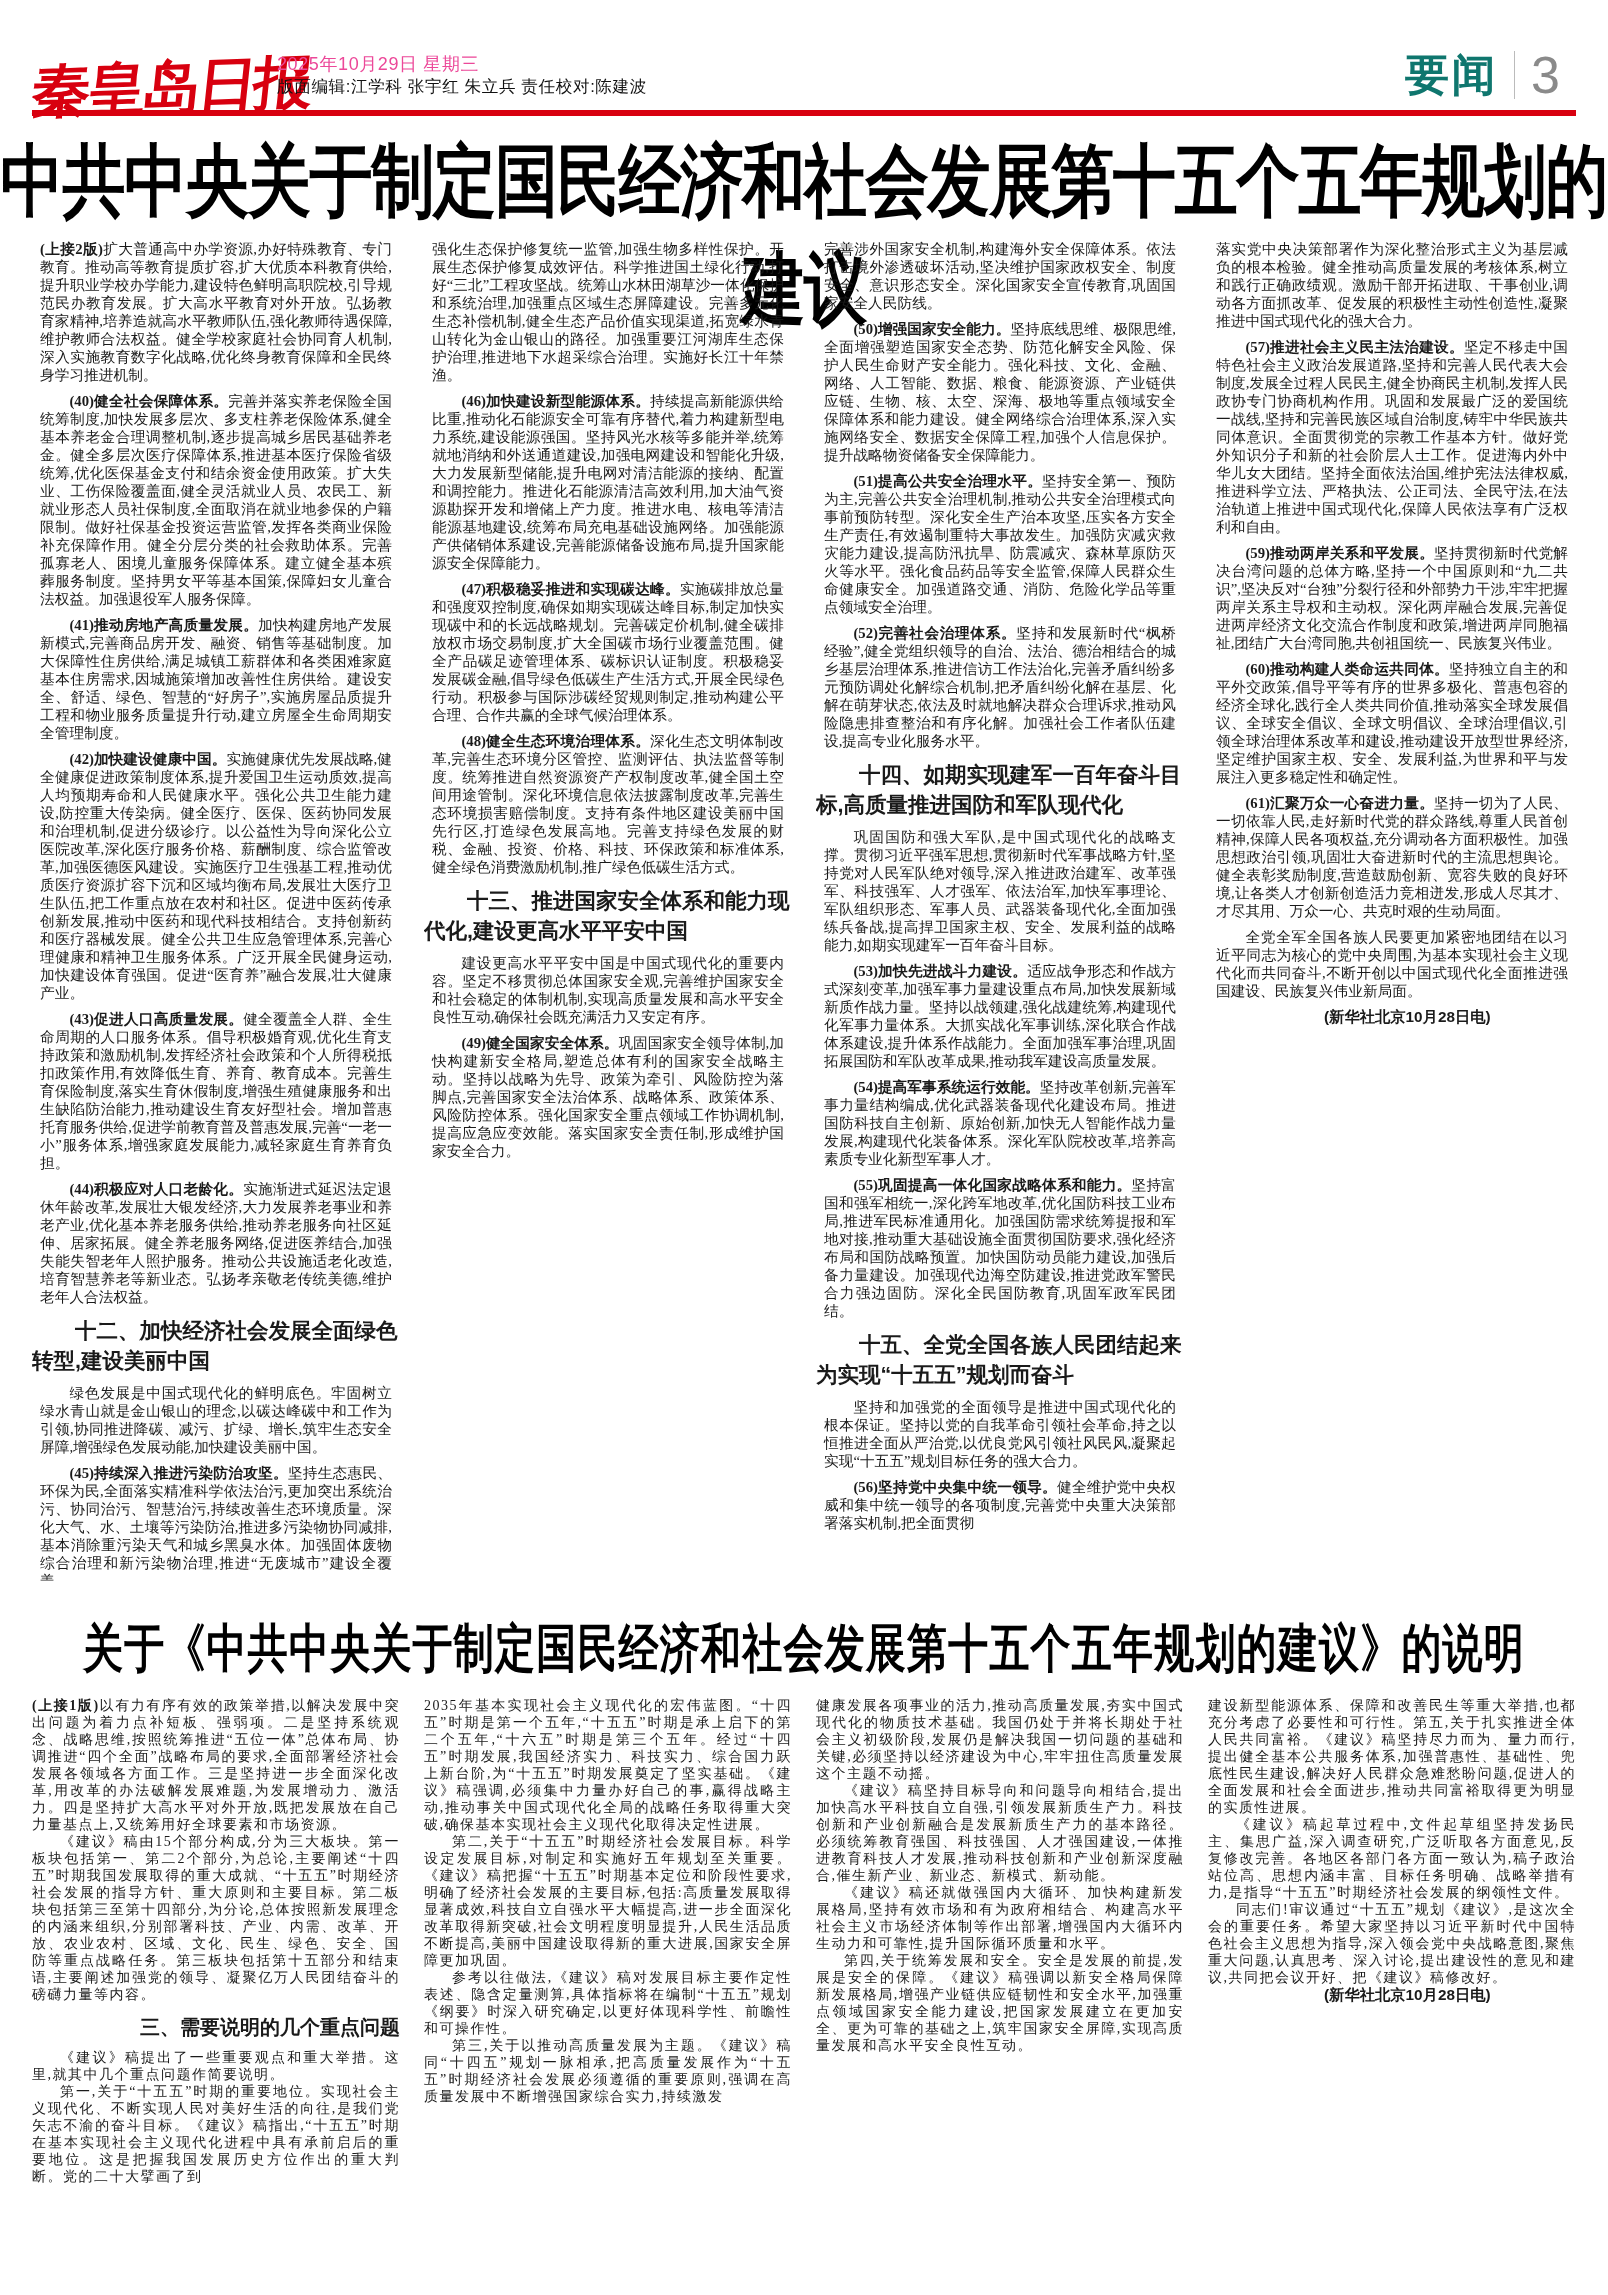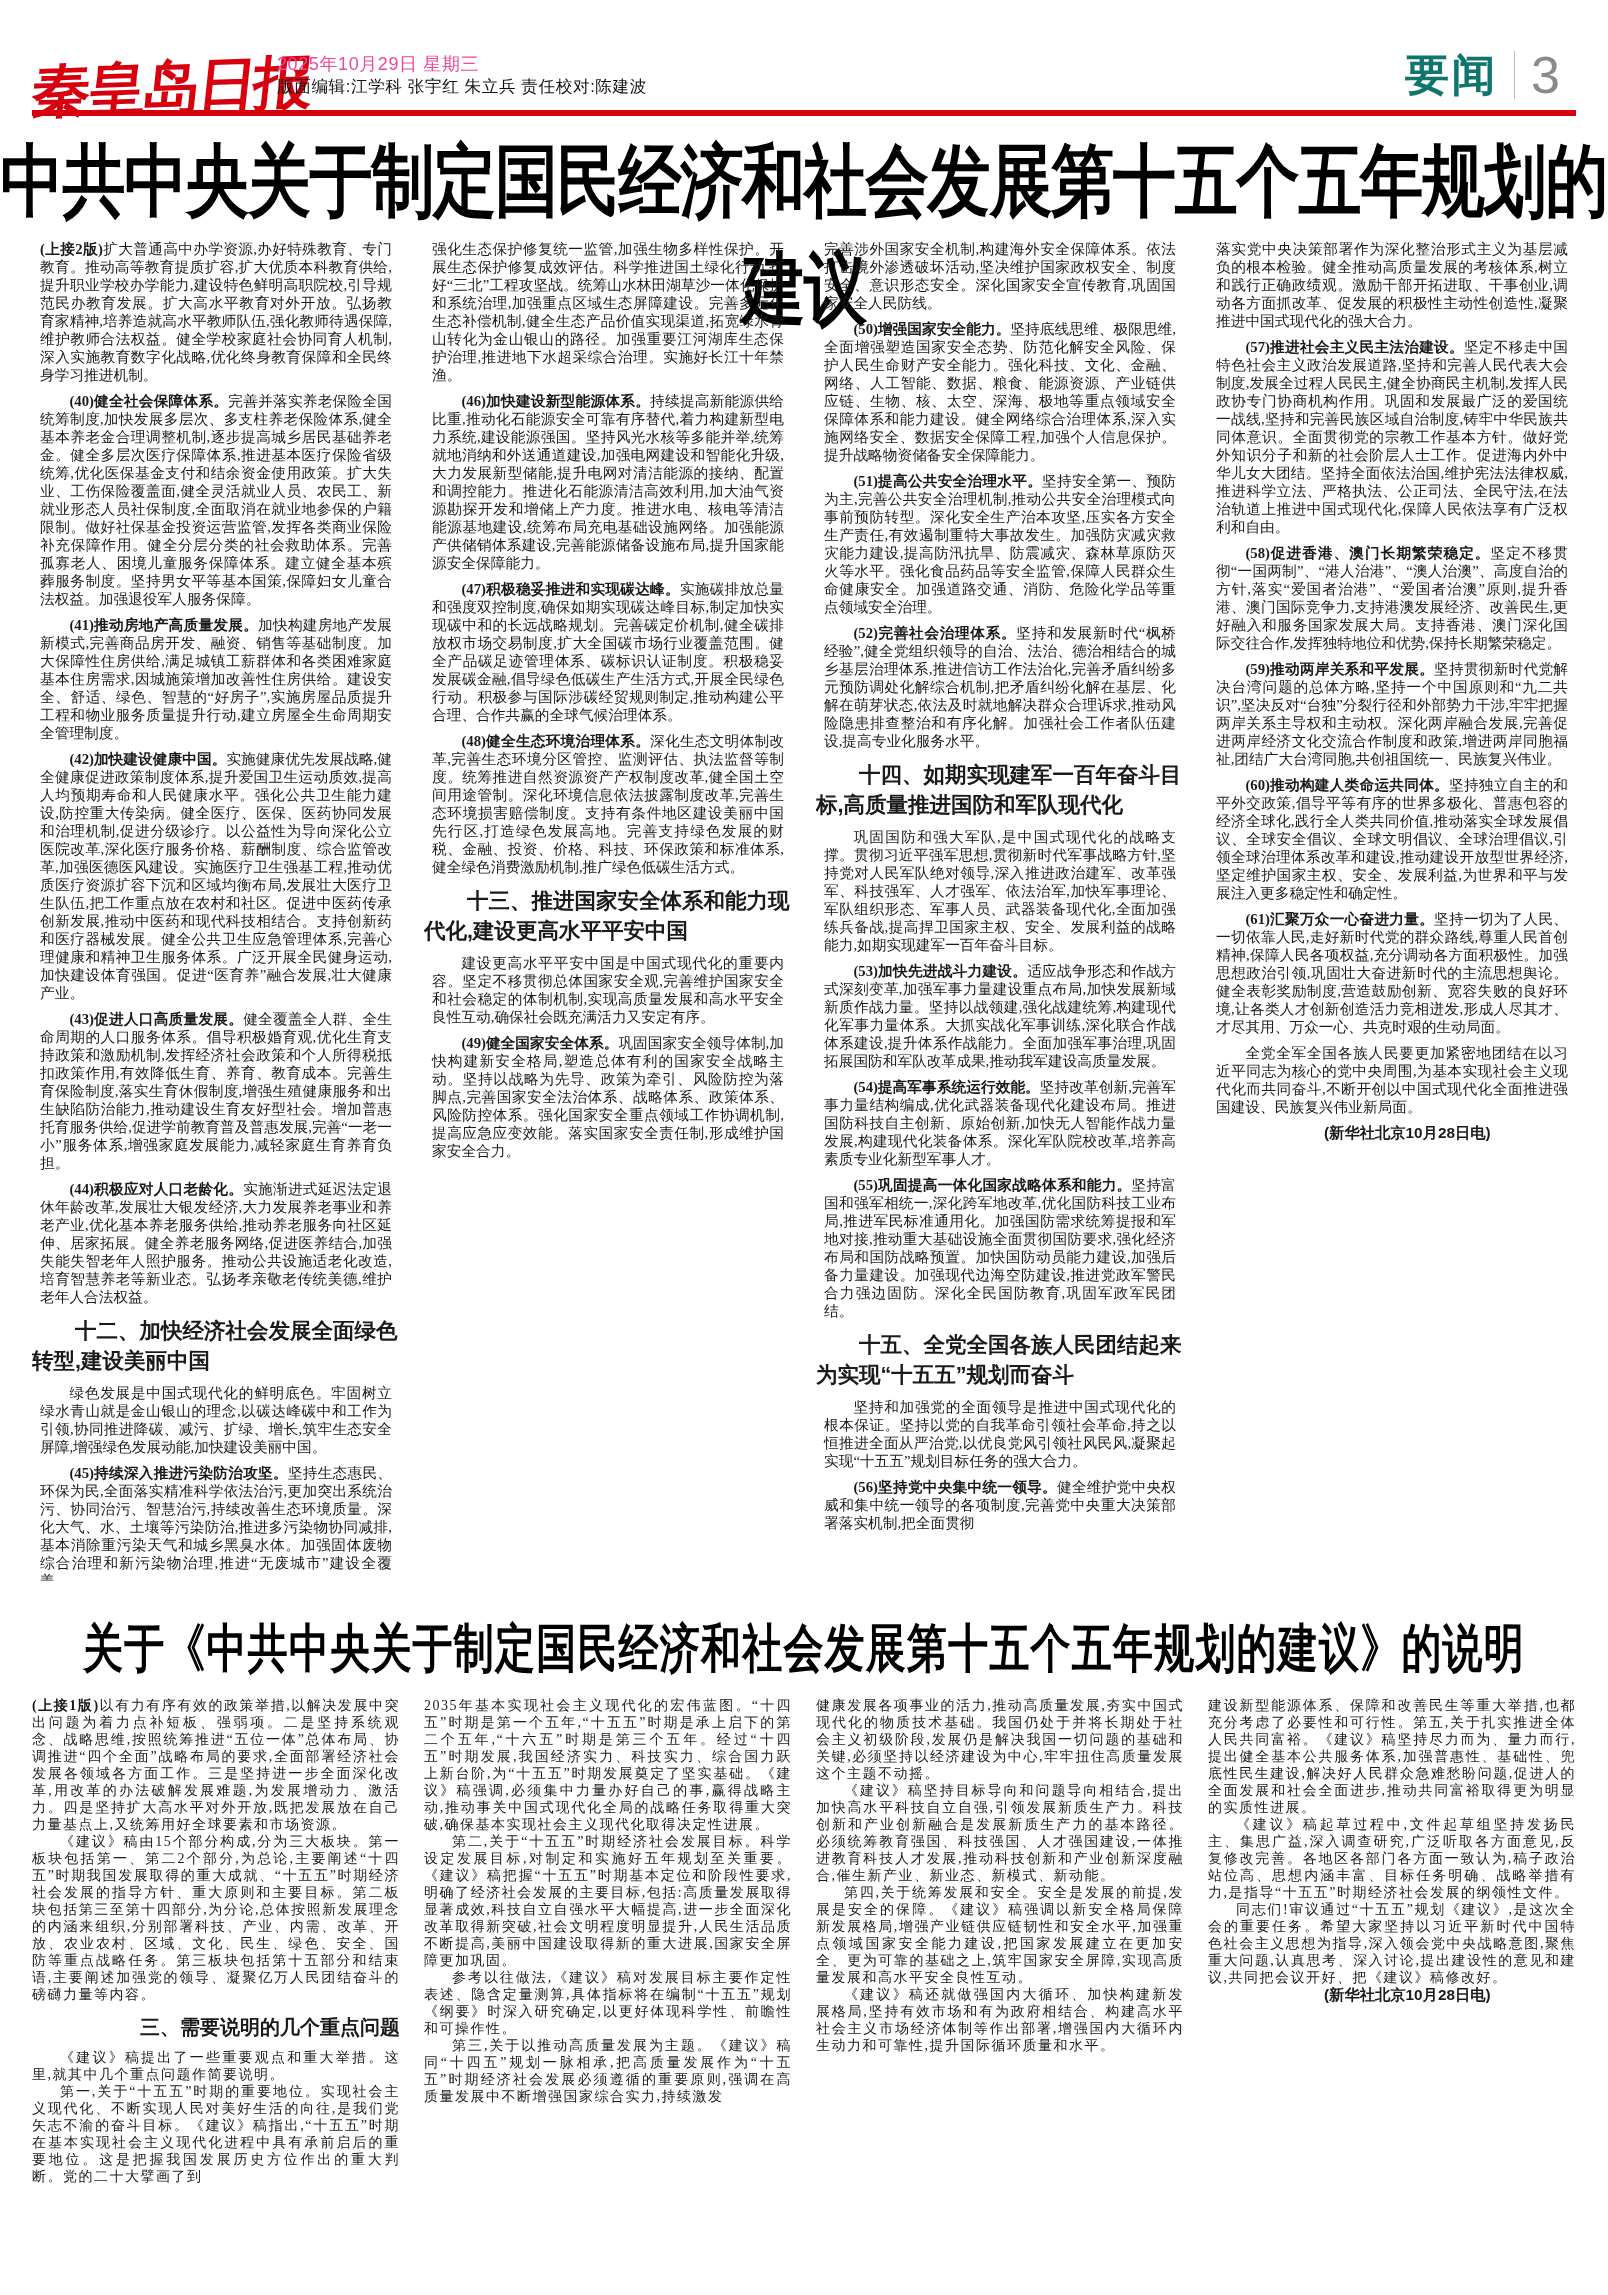--- a/index.html
+++ b/index.html
@@ -101,21 +101,20 @@
         <p><span class="lead">(53)加快先进战斗力建设。</span>适应战争形态和作战方式深刻变革,加强军事力量建设重点布局,加快发展新域新质作战力量。坚持以战领建,强化战建统筹,构建现代化军事力量体系。大抓实战化军事训练,深化联合作战体系建设,提升体系作战能力。全面加强军事治理,巩固拓展国防和军队改革成果,推动我军建设高质量发展。</p>
         <p><span class="lead">(54)提高军事系统运行效能。</span>坚持改革创新,完善军事力量结构编成,优化武器装备现代化建设布局。推进国防科技自主创新、原始创新,加快无人智能作战力量发展,构建现代化装备体系。深化军队院校改革,培养高素质专业化新型军事人才。</p>
         <p><span class="lead">(55)巩固提高一体化国家战略体系和能力。</span>坚持富国和强军相统一,深化跨军地改革,优化国防科技工业布局,推进军民标准通用化。加强国防需求统筹提报和军地对接,推动重大基础设施全面贯彻国防要求,强化经济布局和国防战略预置。加快国防动员能力建设,加强后备力量建设。加强现代边海空防建设,推进党政军警民合力强边固防。深化全民国防教育,巩固军政军民团结。</p>
         <div class="section-heading">十五、全党全国各族人民团结起来为实现“十五五”规划而奋斗</div>
         <p>坚持和加强党的全面领导是推进中国式现代化的根本保证。坚持以党的自我革命引领社会革命,持之以恒推进全面从严治党,以优良党风引领社风民风,凝聚起实现“十五五”规划目标任务的强大合力。</p>
         <p><span class="lead">(56)坚持党中央集中统一领导。</span>健全维护党中央权威和集中统一领导的各项制度,完善党中央重大决策部署落实机制,把全面贯彻</p>
       </div>
       <div class="col">
         <p class="noindent">落实党中央决策部署作为深化整治形式主义为基层减负的根本检验。健全推动高质量发展的考核体系,树立和践行正确政绩观。激励干部开拓进取、干事创业,调动各方面抓改革、促发展的积极性主动性创造性,凝聚推进中国式现代化的强大合力。</p>
         <p><span class="lead">(57)推进社会主义民主法治建设。</span>坚定不移走中国特色社会主义政治发展道路,坚持和完善人民代表大会制度,发展全过程人民民主,健全协商民主机制,发挥人民政协专门协商机构作用。巩固和发展最广泛的爱国统一战线,坚持和完善民族区域自治制度,铸牢中华民族共同体意识。全面贯彻党的宗教工作基本方针。做好党外知识分子和新的社会阶层人士工作。促进海内外中华儿女大团结。坚持全面依法治国,维护宪法法律权威,推进科学立法、严格执法、公正司法、全民守法,在法治轨道上推进中国式现代化,保障人民依法享有广泛权利和自由。</p>
-        <p><span class="lead">(58)促进香港、澳门长期繁荣稳定。</span>坚定不移贯彻“一国两制”、“港人治港”、“澳人治澳”、高度自治的方针,落实“爱国者治港”、“爱国者治澳”原则,提升香港、澳门国际竞争力,支持港澳发展经济、改善民生,更好融入和服务国家发展大局。支持香港、澳门深化国际交往合作,发挥独特地位和优势,保持长期繁荣稳定。</p>
         <p><span class="lead">(59)推动两岸关系和平发展。</span>坚持贯彻新时代党解决台湾问题的总体方略,坚持一个中国原则和“九二共识”,坚决反对“台独”分裂行径和外部势力干涉,牢牢把握两岸关系主导权和主动权。深化两岸融合发展,完善促进两岸经济文化交流合作制度和政策,增进两岸同胞福祉,团结广大台湾同胞,共创祖国统一、民族复兴伟业。</p>
         <p><span class="lead">(60)推动构建人类命运共同体。</span>坚持独立自主的和平外交政策,倡导平等有序的世界多极化、普惠包容的经济全球化,践行全人类共同价值,推动落实全球发展倡议、全球安全倡议、全球文明倡议、全球治理倡议,引领全球治理体系改革和建设,推动建设开放型世界经济,坚定维护国家主权、安全、发展利益,为世界和平与发展注入更多稳定性和确定性。</p>
         <p><span class="lead">(61)汇聚万众一心奋进力量。</span>坚持一切为了人民、一切依靠人民,走好新时代党的群众路线,尊重人民首创精神,保障人民各项权益,充分调动各方面积极性。加强思想政治引领,巩固壮大奋进新时代的主流思想舆论。健全表彰奖励制度,营造鼓励创新、宽容失败的良好环境,让各类人才创新创造活力竞相迸发,形成人尽其才、才尽其用、万众一心、共克时艰的生动局面。</p>
         <p>全党全军全国各族人民要更加紧密地团结在以习近平同志为核心的党中央周围,为基本实现社会主义现代化而共同奋斗,不断开创以中国式现代化全面推进强国建设、民族复兴伟业新局面。</p>
         <p class="byline">(新华社北京10月28日电)</p>
       </div>
     </div>
 
   <div id="headline2">关于《中共中央关于制定国民经济和社会发展第十五个五年规划的建议》的说明</div>
   <div id="article2" class="article">
@@ -128,22 +127,22 @@
       </div>
       <div class="col">
         <p class="noindent">2035年基本实现社会主义现代化的宏伟蓝图。“十四五”时期是第一个五年,“十五五”时期是承上启下的第二个五年,“十六五”时期是第三个五年。经过“十四五”时期发展,我国经济实力、科技实力、综合国力跃上新台阶,为“十五五”时期发展奠定了坚实基础。《建议》稿强调,必须集中力量办好自己的事,赢得战略主动,推动事关中国式现代化全局的战略任务取得重大突破,确保基本实现社会主义现代化取得决定性进展。</p>
         <p>第二,关于“十五五”时期经济社会发展目标。科学设定发展目标,对制定和实施好五年规划至关重要。《建议》稿把握“十五五”时期基本定位和阶段性要求,明确了经济社会发展的主要目标,包括:高质量发展取得显著成效,科技自立自强水平大幅提高,进一步全面深化改革取得新突破,社会文明程度明显提升,人民生活品质不断提高,美丽中国建设取得新的重大进展,国家安全屏障更加巩固。</p>
         <p>参考以往做法,《建议》稿对发展目标主要作定性表述、隐含定量测算,具体指标将在编制“十五五”规划《纲要》时深入研究确定,以更好体现科学性、前瞻性和可操作性。</p>
         <p>第三,关于以推动高质量发展为主题。《建议》稿同“十四五”规划一脉相承,把高质量发展作为“十五五”时期经济社会发展必须遵循的重要原则,强调在高质量发展中不断增强国家综合实力,持续激发</p>
       </div>
       <div class="col">
         <p class="noindent">健康发展各项事业的活力,推动高质量发展,夯实中国式现代化的物质技术基础。我国仍处于并将长期处于社会主义初级阶段,发展仍是解决我国一切问题的基础和关键,必须坚持以经济建设为中心,牢牢扭住高质量发展这个主题不动摇。</p>
         <p>《建议》稿坚持目标导向和问题导向相结合,提出加快高水平科技自立自强,引领发展新质生产力。科技创新和产业创新融合是发展新质生产力的基本路径。必须统筹教育强国、科技强国、人才强国建设,一体推进教育科技人才发展,推动科技创新和产业创新深度融合,催生新产业、新业态、新模式、新动能。</p>
+        <p>《建议》稿还就做强国内大循环、加快构建新发展格局,坚持有效市场和有为政府相结合、构建高水平社会主义市场经济体制等作出部署,增强国内大循环内生动力和可靠性,提升国际循环质量和水平。</p>
         <p>第四,关于统筹发展和安全。安全是发展的前提,发展是安全的保障。《建议》稿强调以新安全格局保障新发展格局,增强产业链供应链韧性和安全水平,加强重点领域国家安全能力建设,把国家发展建立在更加安全、更为可靠的基础之上,筑牢国家安全屏障,实现高质量发展和高水平安全良性互动。</p>
-        <p>《建议》稿还就做强国内大循环、加快构建新发展格局,坚持有效市场和有为政府相结合、构建高水平社会主义市场经济体制等作出部署,增强国内大循环内生动力和可靠性,提升国际循环质量和水平。</p>
       </div>
       <div class="col">
         <p class="noindent">建设新型能源体系、保障和改善民生等重大举措,也都充分考虑了必要性和可行性。第五,关于扎实推进全体人民共同富裕。《建议》稿坚持尽力而为、量力而行,提出健全基本公共服务体系,加强普惠性、基础性、兜底性民生建设,解决好人民群众急难愁盼问题,促进人的全面发展和社会全面进步,推动共同富裕取得更为明显的实质性进展。</p>
         <p>《建议》稿起草过程中,文件起草组坚持发扬民主、集思广益,深入调查研究,广泛听取各方面意见,反复修改完善。各地区各部门各方面一致认为,稿子政治站位高、思想内涵丰富、目标任务明确、战略举措有力,是指导“十五五”时期经济社会发展的纲领性文件。</p>
         <p>同志们!审议通过“十五五”规划《建议》,是这次全会的重要任务。希望大家坚持以习近平新时代中国特色社会主义思想为指导,深入领会党中央战略意图,聚焦重大问题,认真思考、深入讨论,提出建设性的意见和建议,共同把会议开好、把《建议》稿修改好。</p>
         <p class="byline">(新华社北京10月28日电)</p>
       </div>
     </div>
 </div>
 

